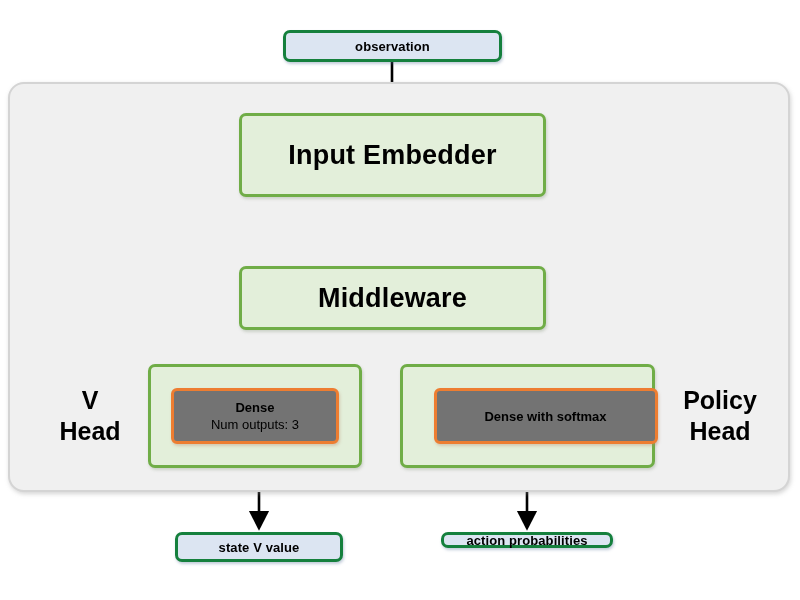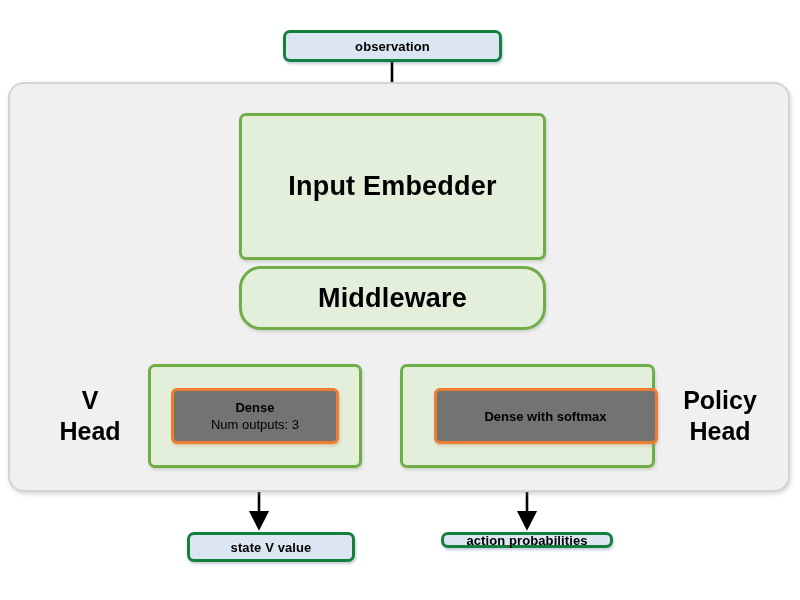--- a/index.html
+++ b/index.html
@@ -116,25 +116,25 @@
 
   <path d="M527,446 L527,527" stroke="#000000" stroke-width="2.6" fill="none" marker-end="url(#arrowhead)"></path>
 </svg>
 
 <div class="grey-panel"></div>
 
 <div class="node io-box" style="left:283px; top:30px; width:219px; height:32px;">
   <span>observation</span>
 </div>
 
-<div class="node green-box big-label" style="left:239px; top:113px; width:307px; height:147px;">
+<div class="node green-box big-label" style="left:239px; top:113px; width:307px; height:84px;">
   <span>Input Embedder</span>
 </div>
 
-<div class="node green-box big-label" style="left:239px; top:266px; width:307px; height:64px;border-radius:22px;">
+<div class="node green-box big-label" style="left:239px; top:266px; width:307px; height:64px;">
   <span>Middleware</span>
 </div>
 
 <div class="head-caption" style="left:40px; top:385px; width:100px;">
   <div>V</div>
   <div>Head</div>
 </div>
 
 <div class="node green-box" style="left:148px; top:364px; width:214px; height:104px;">
   <div class="node orange-box" style="position:relative; left:0; top:0; width:168px; height:56px;">
@@ -147,19 +147,19 @@
   <div>Policy</div>
   <div>Head</div>
 </div>
 
 <div class="node green-box" style="left:400px; top:364px; width:255px; height:104px;">
   <div class="node orange-box" style="position:relative; left:0; top:0; width:224px; height:56px;margin-left:36px;">
     <span class="orange-title">Dense with softmax</span>
   </div>
 </div>
 
-<div class="node io-box" style="left:175px; top:532px; width:168px; height:30px;margin-left:12px;">
+<div class="node io-box" style="left:175px; top:532px; width:168px; height:30px;">
   <span>state V value</span>
 </div>
 
 <div class="node io-box" style="left:441px; top:532px; width:172px; height:16px;">
   <span>action probabilities</span>
 </div>
 
 </body></html>

